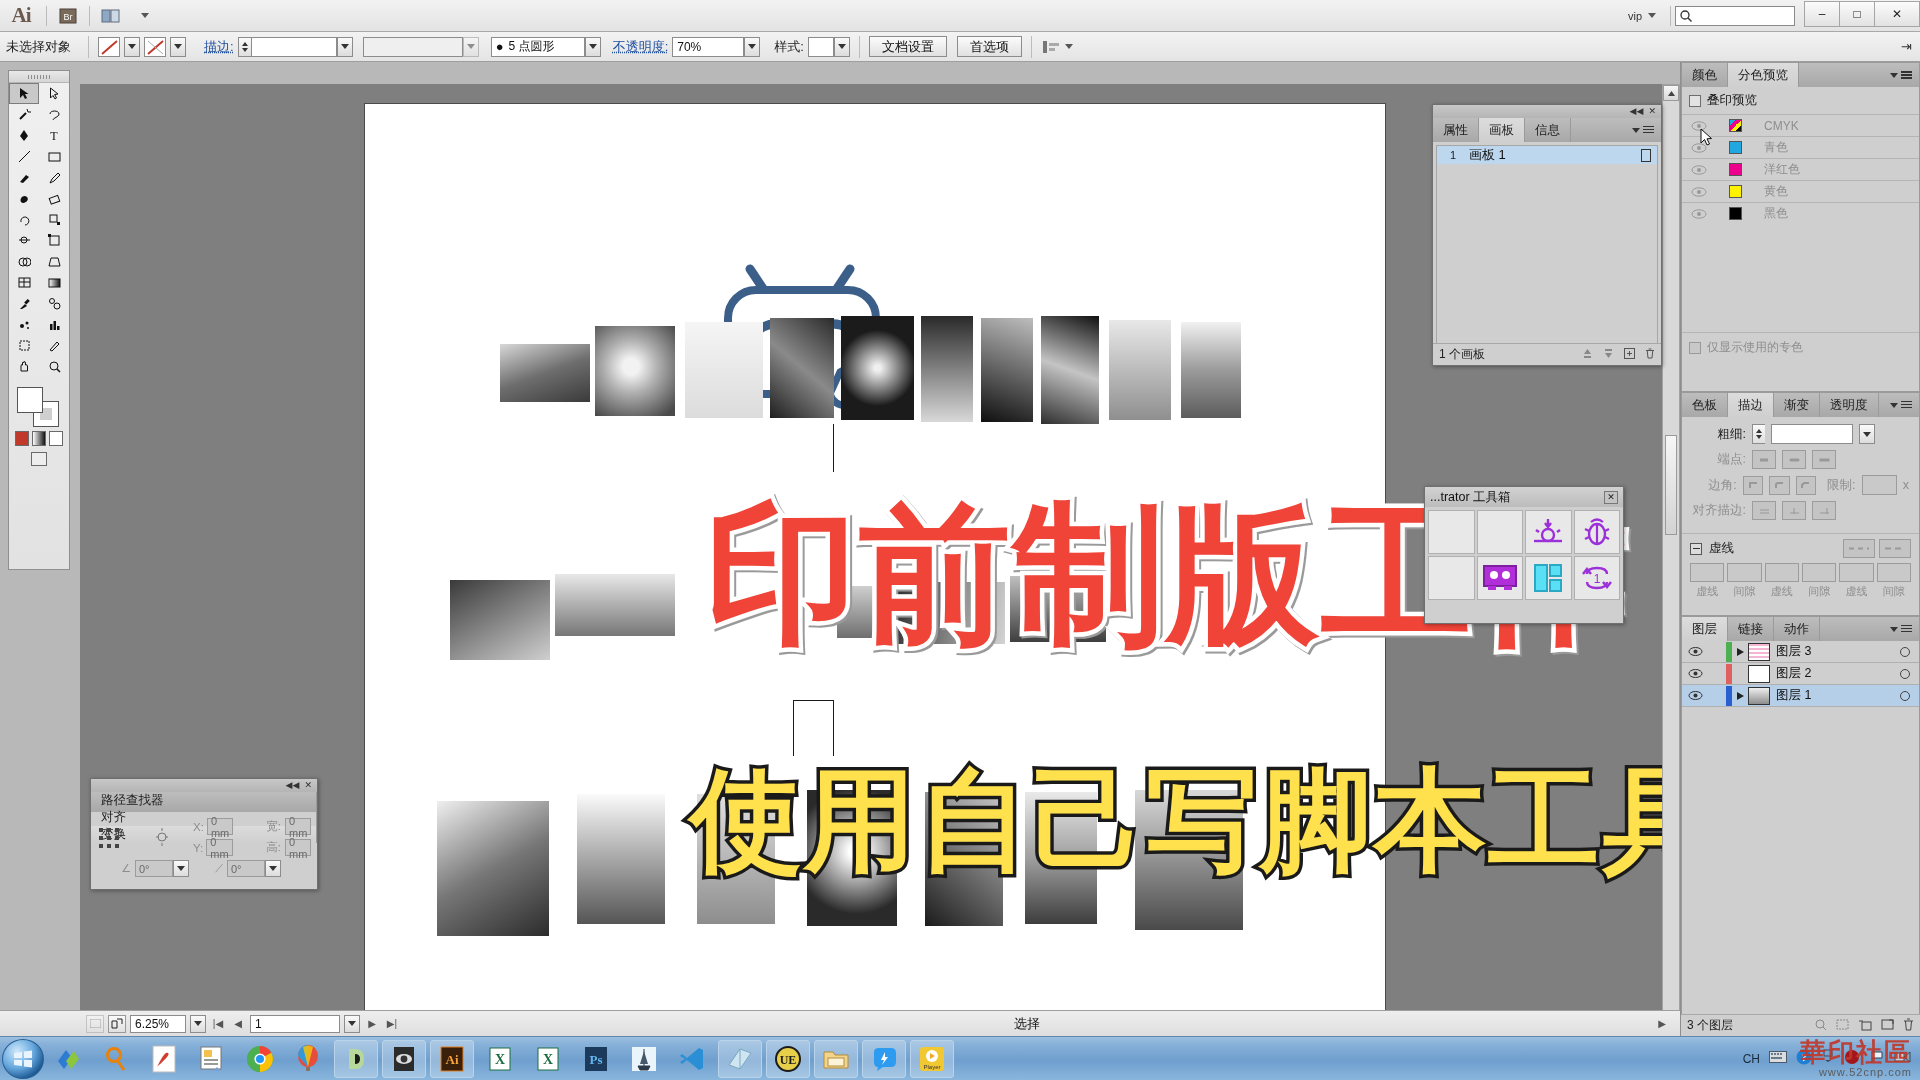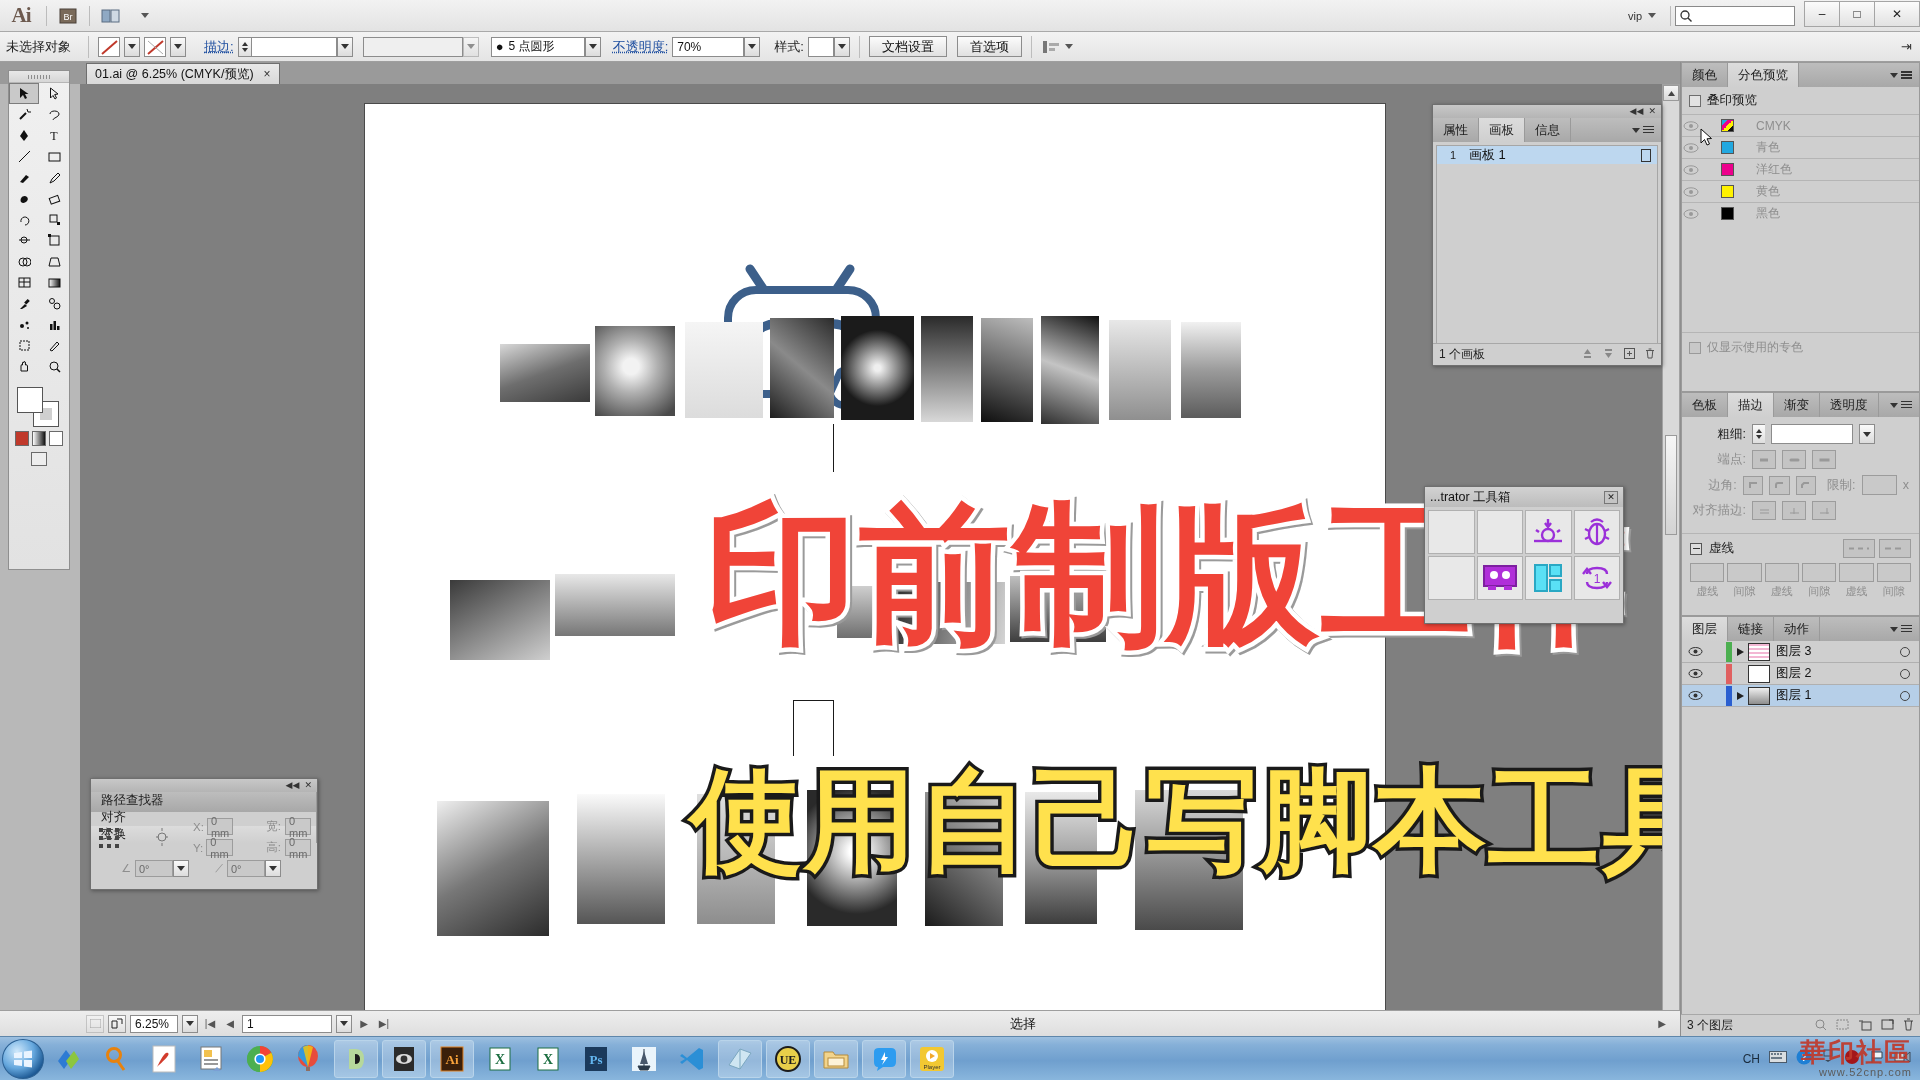--- a/index.html
+++ b/index.html
@@ -166,21 +166,21 @@
     border-right:1px solid #9a9a9a; }
   .ptab.active { background:linear-gradient(to bottom,#dcdcdc,#cfcfcf); }
   .pmenu { margin-left:auto; display:flex;align-items:center; padding:0 7px; gap:3px; }
   .pmenu .tri { width:0;height:0;border-left:4px solid transparent;border-right:4px solid transparent;border-top:5px solid #333; }
   .pmenu .bars { width:11px;height:8px;
     background:repeating-linear-gradient(to bottom,#333 0 1.5px,transparent 1.5px 3px); }
   .pbody { background:#cfcfcf; }
   .chk-row { display:flex; align-items:center; gap:6px; padding:5px 7px; font-size:12.5px; color:#1a1a1a; }
   .chk { width:12px;height:12px;border:1px solid #6d6d6d; background:#e2e2e2; }
   .sep-row { display:flex; align-items:center; height:22px; border-top:1px solid #b5b5b5;
-    padding-left:1px; gap:22px; font-size:12px; }
+    padding-left:9px; gap:22px; font-size:12px; }
   .eye { width:16px;height:12px; }
   .sw { width:13px;height:13px; border:1px solid #555; }
   .sep-name { color:#8e8e8e; font-size:12px; }
   .only-spot { display:flex;align-items:center;gap:6px; padding:6px 7px; font-size:12px; color:#8e8e8e;
     border-top:1px solid #b5b5b5; }
 
   .strokegrid { padding:7px 8px; }
   .sg-row { display:flex; align-items:center; gap:6px; margin-bottom:6px; }
   .sg-lab { width:56px; text-align:right; font-size:12.5px; color:#1a1a1a; }
   .sg-lab.dim { color:#8e8e8e; }
@@ -404,26 +404,20 @@
           <rect x="8" y="4" width="10" height="3" fill="#aaa"></rect>
           <rect x="8" y="9" width="6" height="3" fill="#aaa"></rect>
         </svg>
       <span class="caret"></span>
     </div>
     <div class="cb-right">
       <span style="font-size:13px;color:#333;">⇥</span>
     </div>
   </div>
 
-  <div class="tabsrow">
-    <div class="doctab">
-      <span>01.ai @ 6.25% (CMYK/预览)</span>
-      <span class="tab-x">×</span>
-    </div>
-  </div>
 
   <div class="toolbox">
     <div class="tb-grip">
         <span class="dots"></span>
       </div>
     <div class="tb-grid">
       <div class="tool sel">
           <svg width="11" height="13">
             <path d="M1 1 L1 11 L4 8 L6 12 L8 11 L6 7 L9.5 7 Z" fill="#111"></path>
           </svg>
@@ -681,21 +675,21 @@
       <svg width="11" height="9">
           <rect x="0" y="0" width="11" height="9" fill="none" stroke="#555"></rect>
         </svg>
     </div>
     <div class="sb-btn">
       <svg width="12" height="11">
           <path d="M1 10 L1 3 L6 3 L6 10Z" fill="none" stroke="#222"></path>
           <path d="M6 1 L11 1 L11 6" fill="none" stroke="#222"></path>
         </svg>
     </div>
-    <div class="sb-field" style="width:48px;">6.25%</div>
+    <div class="sb-field" style="width:56px;">6.25%</div>
     <div class="dd-btn" style="height:18px;">
         <span class="tri"></span>
       </div>
     <div class="sb-nav">|◀</div>
     <div class="sb-nav">◀</div>
     <div class="sb-field" style="width:90px;">1</div>
     <div class="dd-btn" style="height:18px;">
         <span class="tri"></span>
       </div>
     <div class="sb-nav">▶</div>

